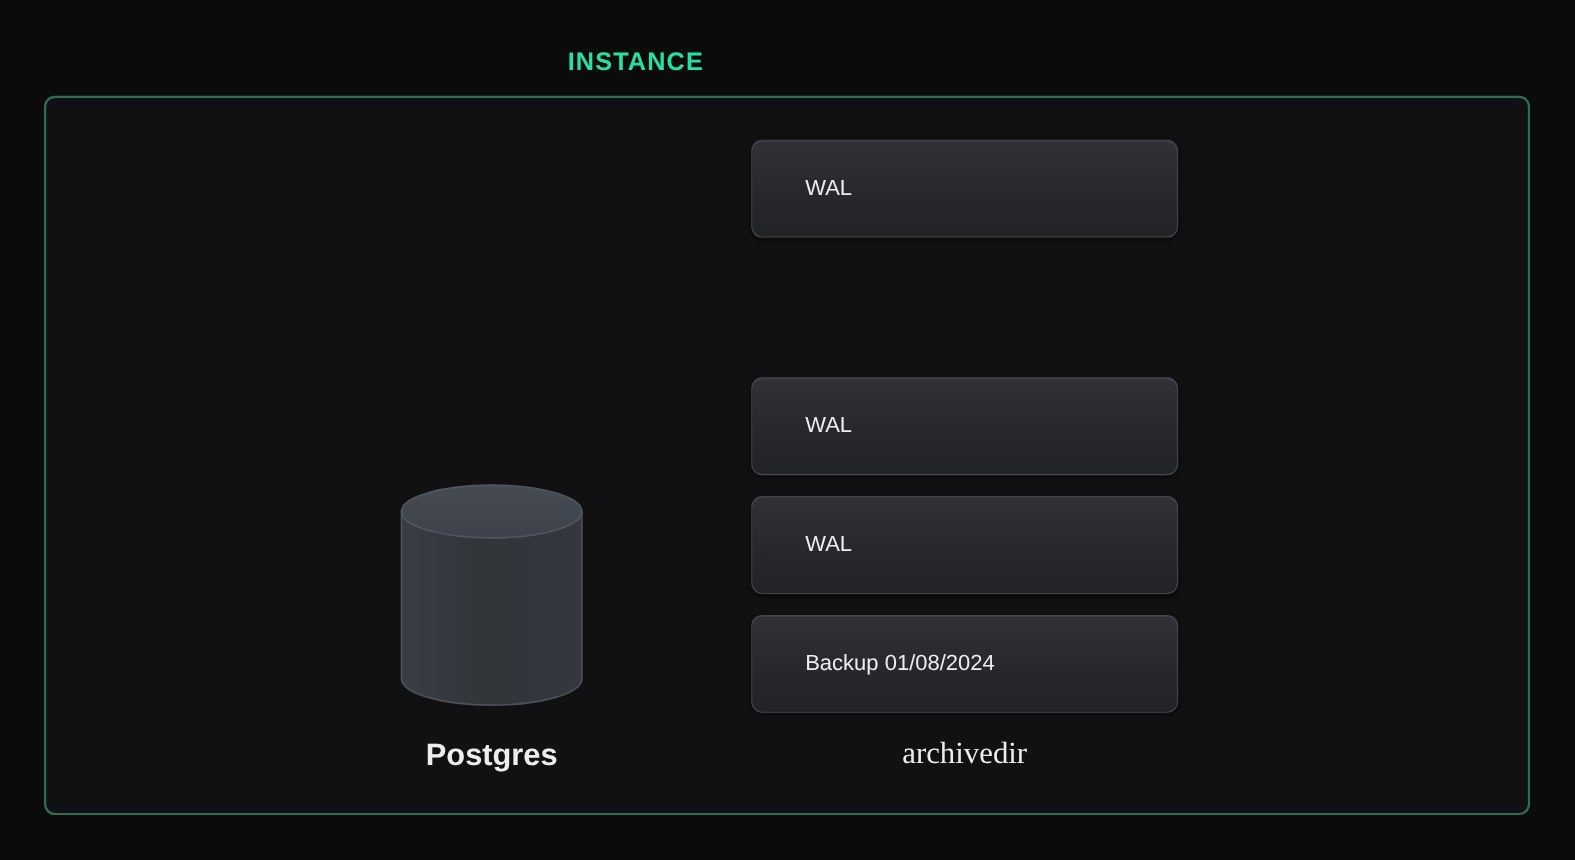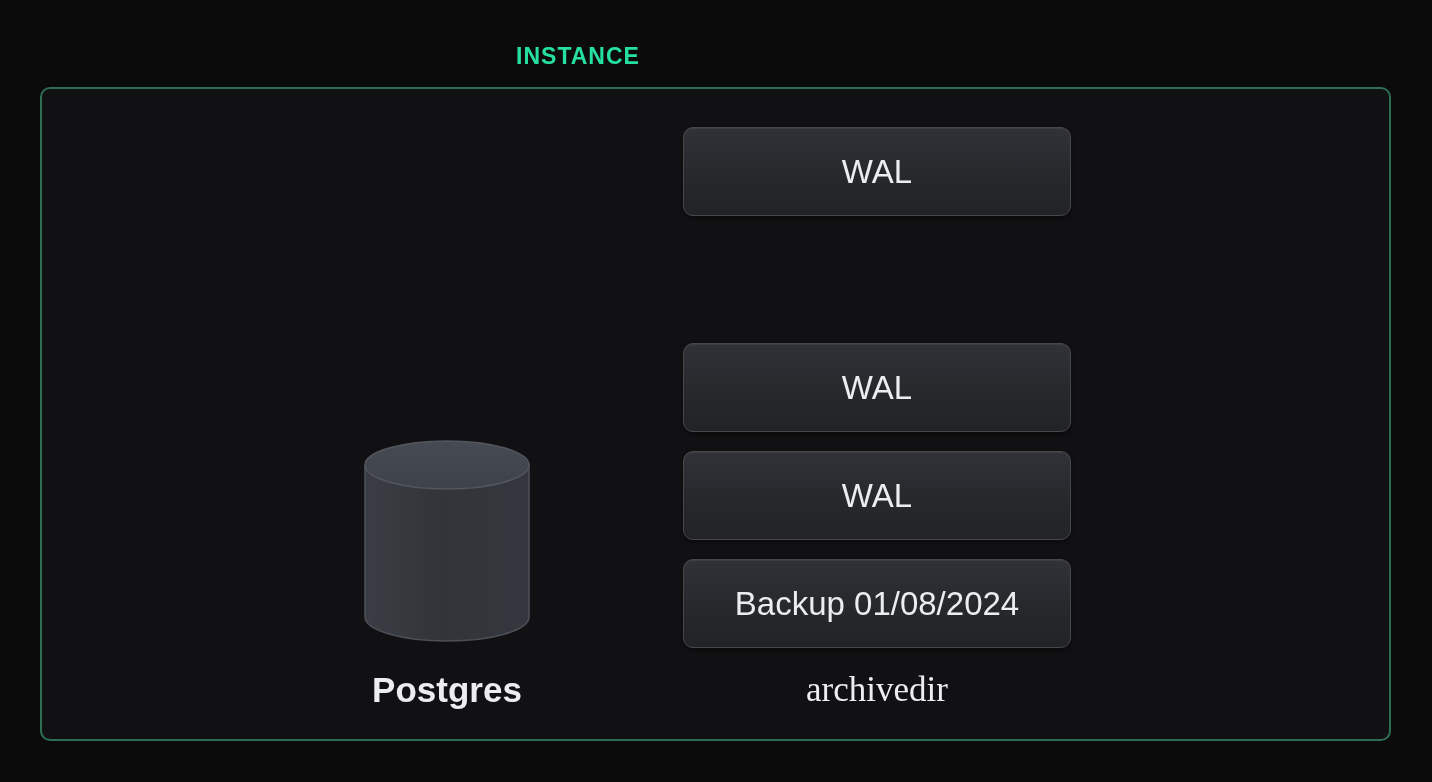--- a/index.html
+++ b/index.html
@@ -40,41 +40,41 @@
   .file-box {
     position: absolute;
     left: 641px;
     width: 388px; height: 89px;
     border: 1px solid var(--box-border);
     border-radius: 10px;
     background: linear-gradient(180deg, var(--box-bg-top) 0%, #26282c 55%, var(--box-bg-bottom) 100%);
     box-shadow: inset 0 1px 0 rgba(255,255,255,0.06), 0 2px 4px rgba(0,0,0,0.45);
     display: flex;
     align-items: center;
-    justify-content: center;
     color: var(--text);
-    font-size: 33px;
+    font-size: 20px;
     font-weight: 400;
+    padding-left: 48px;
   }
   .file-box.pos-0 { top: 38px; }
   .file-box.pos-1 { top: 146px; }
   .file-box.pos-2 { top: 254px; }
   .file-box.pos-3 { top: 362px; }
   .file-box.pos-4 { top: 470px; }
   .cylinder {
     position: absolute;
     left: 321px; top: 350px;
     width: 168px; height: 204px;
   }
   .node-label {
     position: absolute;
     top: 581px;
     text-align: center;
     color: var(--text);
-    font-size: 35px;
+    font-size: 28px;
     font-weight: 600;
   }
   .node-label.postgres { left: 321px; width: 168px; }
   .node-label.archivedir { left: 641px; width: 388px; font-weight: 500; font-family: Liberation Serif, serif; }
 </style>
 </head>
 <body>
 
 <div class="title">INSTANCE</div>
 

